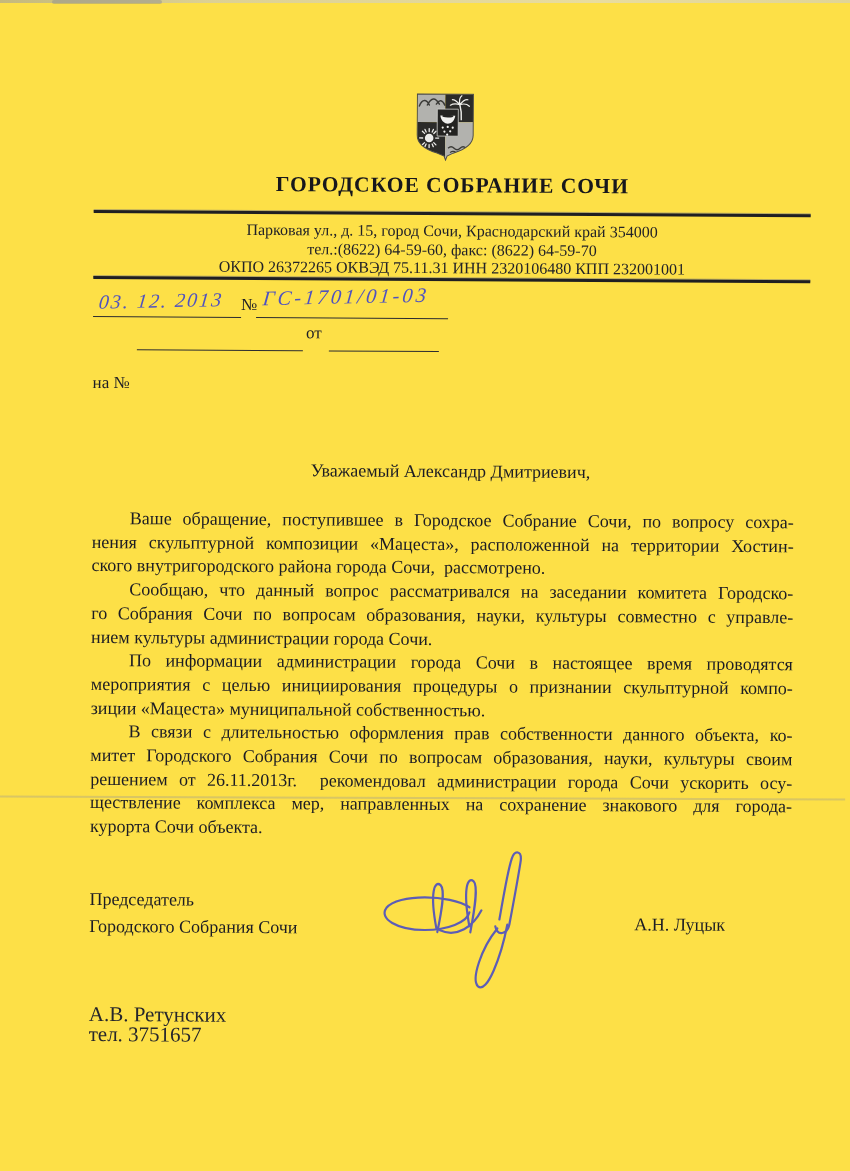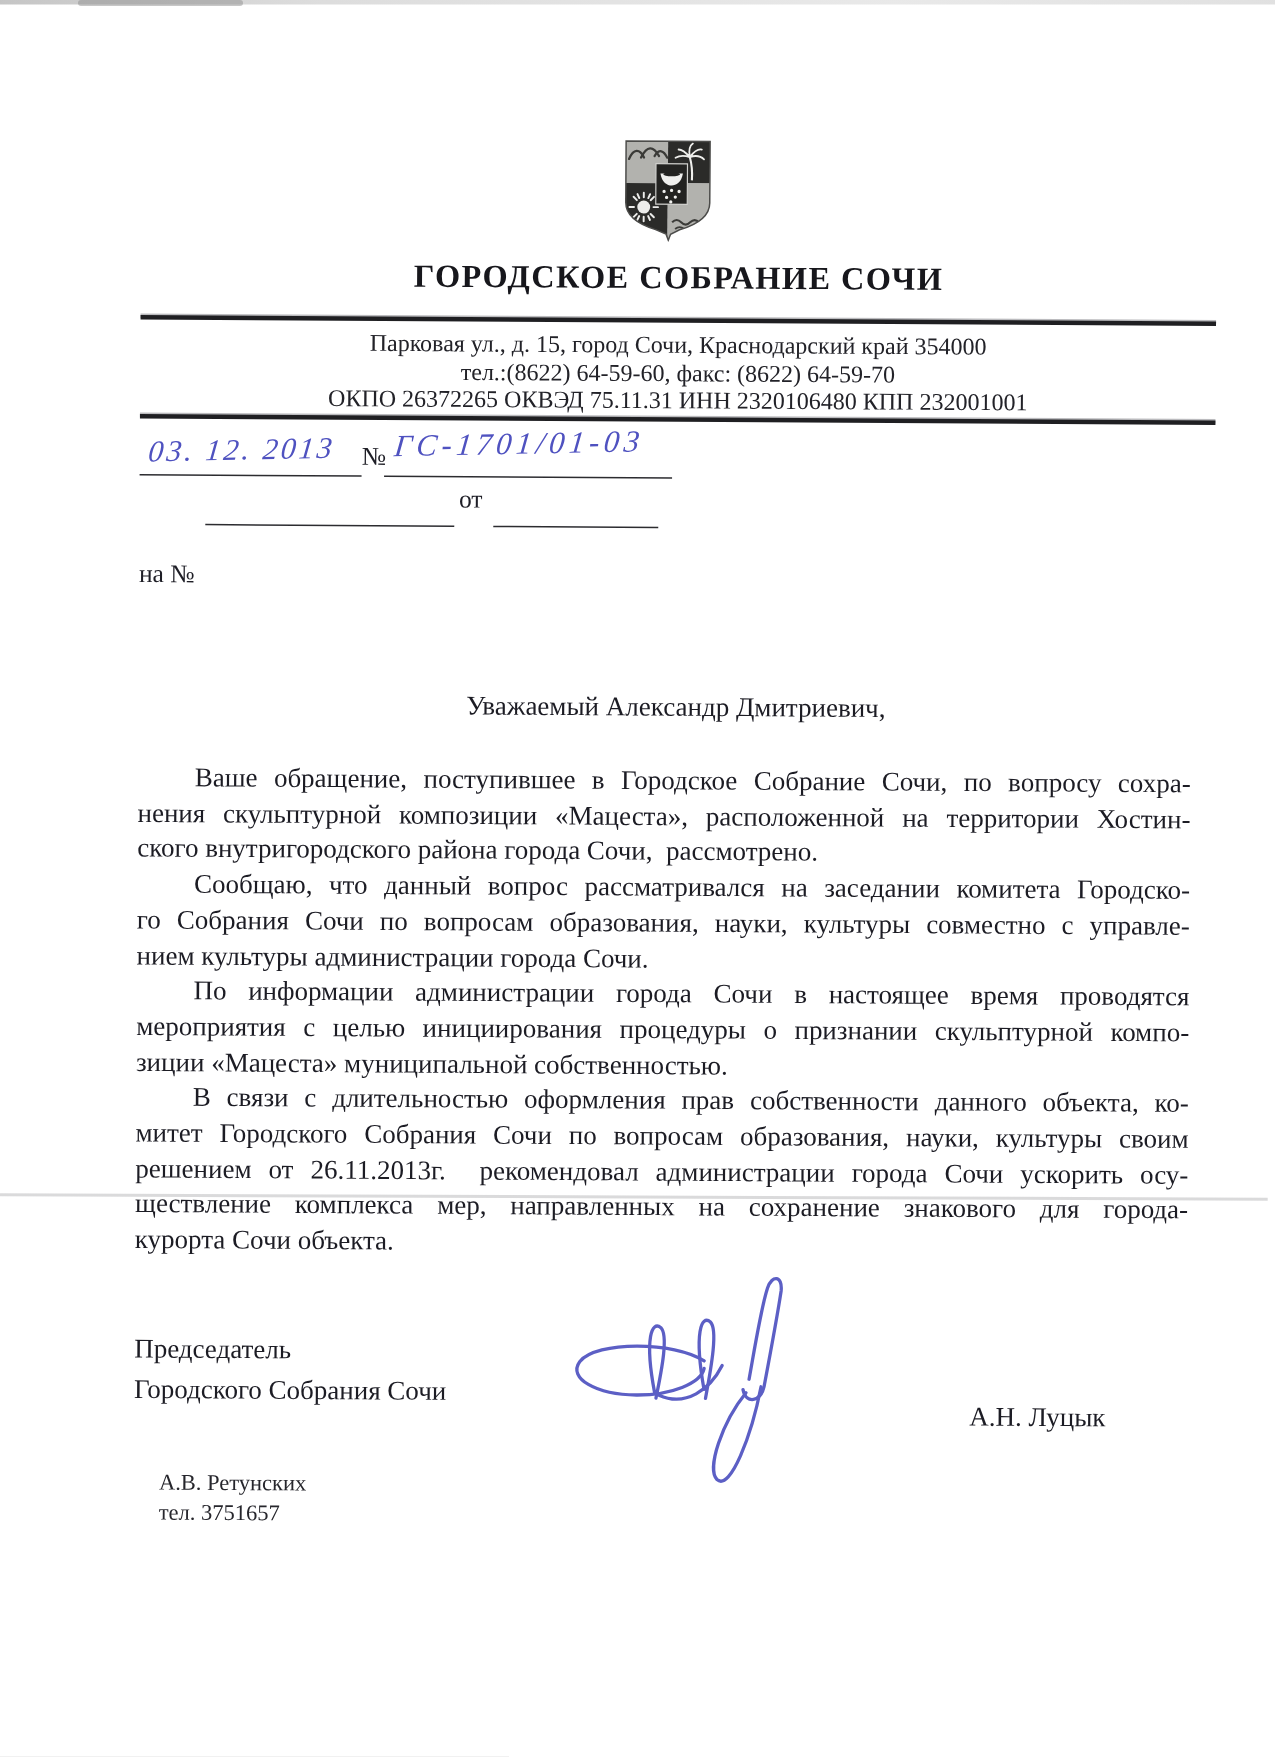--- a/index.html
+++ b/index.html
@@ -1,18 +1,18 @@
 <!DOCTYPE html>
 <html><head>
 <meta charset="utf-8">
 <style>
   html,body{margin:0;padding:0;background:#e8e8e8;}
   .page{
     position:relative;width:850px;height:1171px;margin:0 auto;
-    background:#ffffff;overflow:hidden;
+    background:#fde047;overflow:hidden;
     font-family:"Liberation Serif", serif;color:#1e1e26;
   }
   .scan-top{position:absolute;top:0;left:0;right:0;height:3px;
     background:linear-gradient(90deg,#9f9f9f,#c6c6c6 25%,#dadada 70%,#cccccc);opacity:.6;}
   .scan-blob{position:absolute;top:0;left:52px;width:110px;height:4px;background:#8f8f8f;opacity:.5;border-radius:2px;}
   .tilt{position:absolute;inset:0;transform:rotate(0.35deg);transform-origin:425px 0;}
 
   .emblem{position:absolute;left:417px;top:93px;width:58px;height:68px;}
   .org-title{position:absolute;left:95px;top:173px;width:717px;text-align:center;
     font-size:21.5px;font-weight:700;letter-spacing:1px;color:#17171c;}
@@ -39,24 +39,24 @@
 
   .body-par{position:absolute;left:95px;top:509px;width:702px;font-size:18px;line-height:23.7px;color:#1c1c24;}
   .bline{text-align:justify;text-align-last:justify;white-space:pre-wrap;}
   .bline.first{text-indent:38px;}
   .bline.last{text-align-last:left;}
 
   .artifact-line{position:absolute;left:0;top:797px;width:850px;height:2px;
     background:rgba(150,150,152,.35);transform:rotate(-0.15deg);}
 
   .sig-role{position:absolute;left:95px;top:888px;font-size:18px;line-height:27px;color:#1c1c24;}
-  .sig-name{position:absolute;left:640px;top:933px;font-size:18px;color:#1c1c24;margin-left:12px;}
+  .sig-name{position:absolute;left:640px;top:913px;font-size:18px;color:#1c1c24;}
   .signature{position:absolute;left:385px;top:843px;width:150px;height:157px;}
 
-  .exec{position:absolute;left:95px;top:981px;font-size:15px;line-height:20px;color:#26262c;margin-left:17px;}
+  .exec{position:absolute;left:95px;top:1006px;font-size:21px;line-height:20px;color:#26262c;}
 </style>
 </head>
 <body>
 
 <div class="page">
   <div class="scan-top"></div>
   <div class="scan-blob"></div>
 
   <div class="tilt">
 

